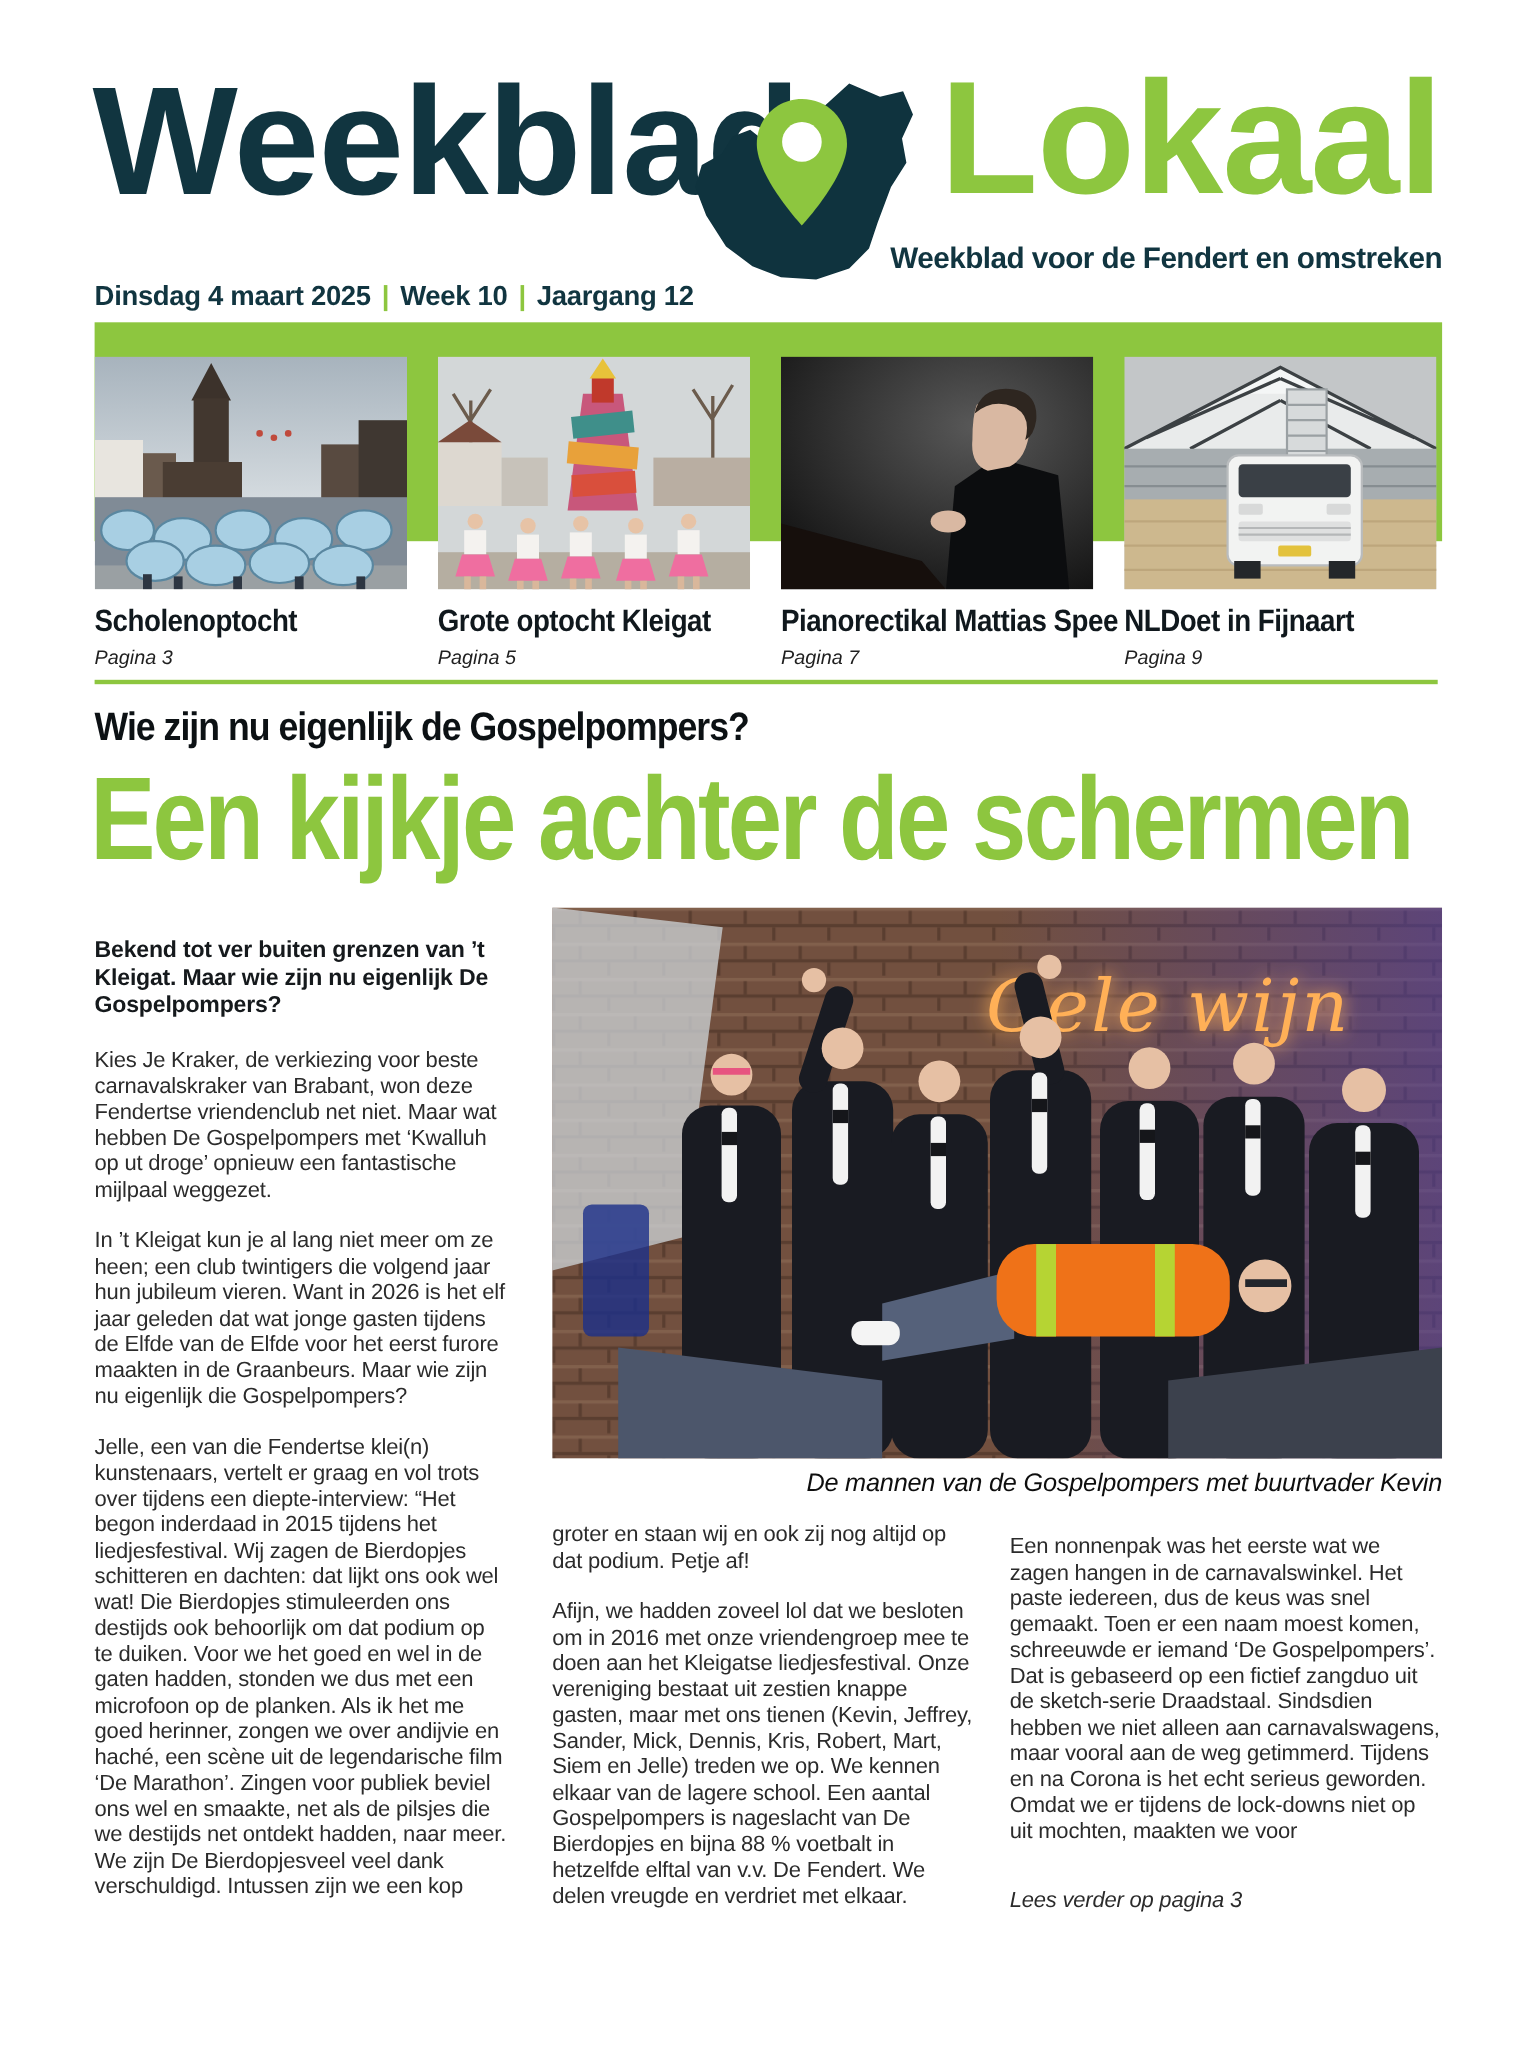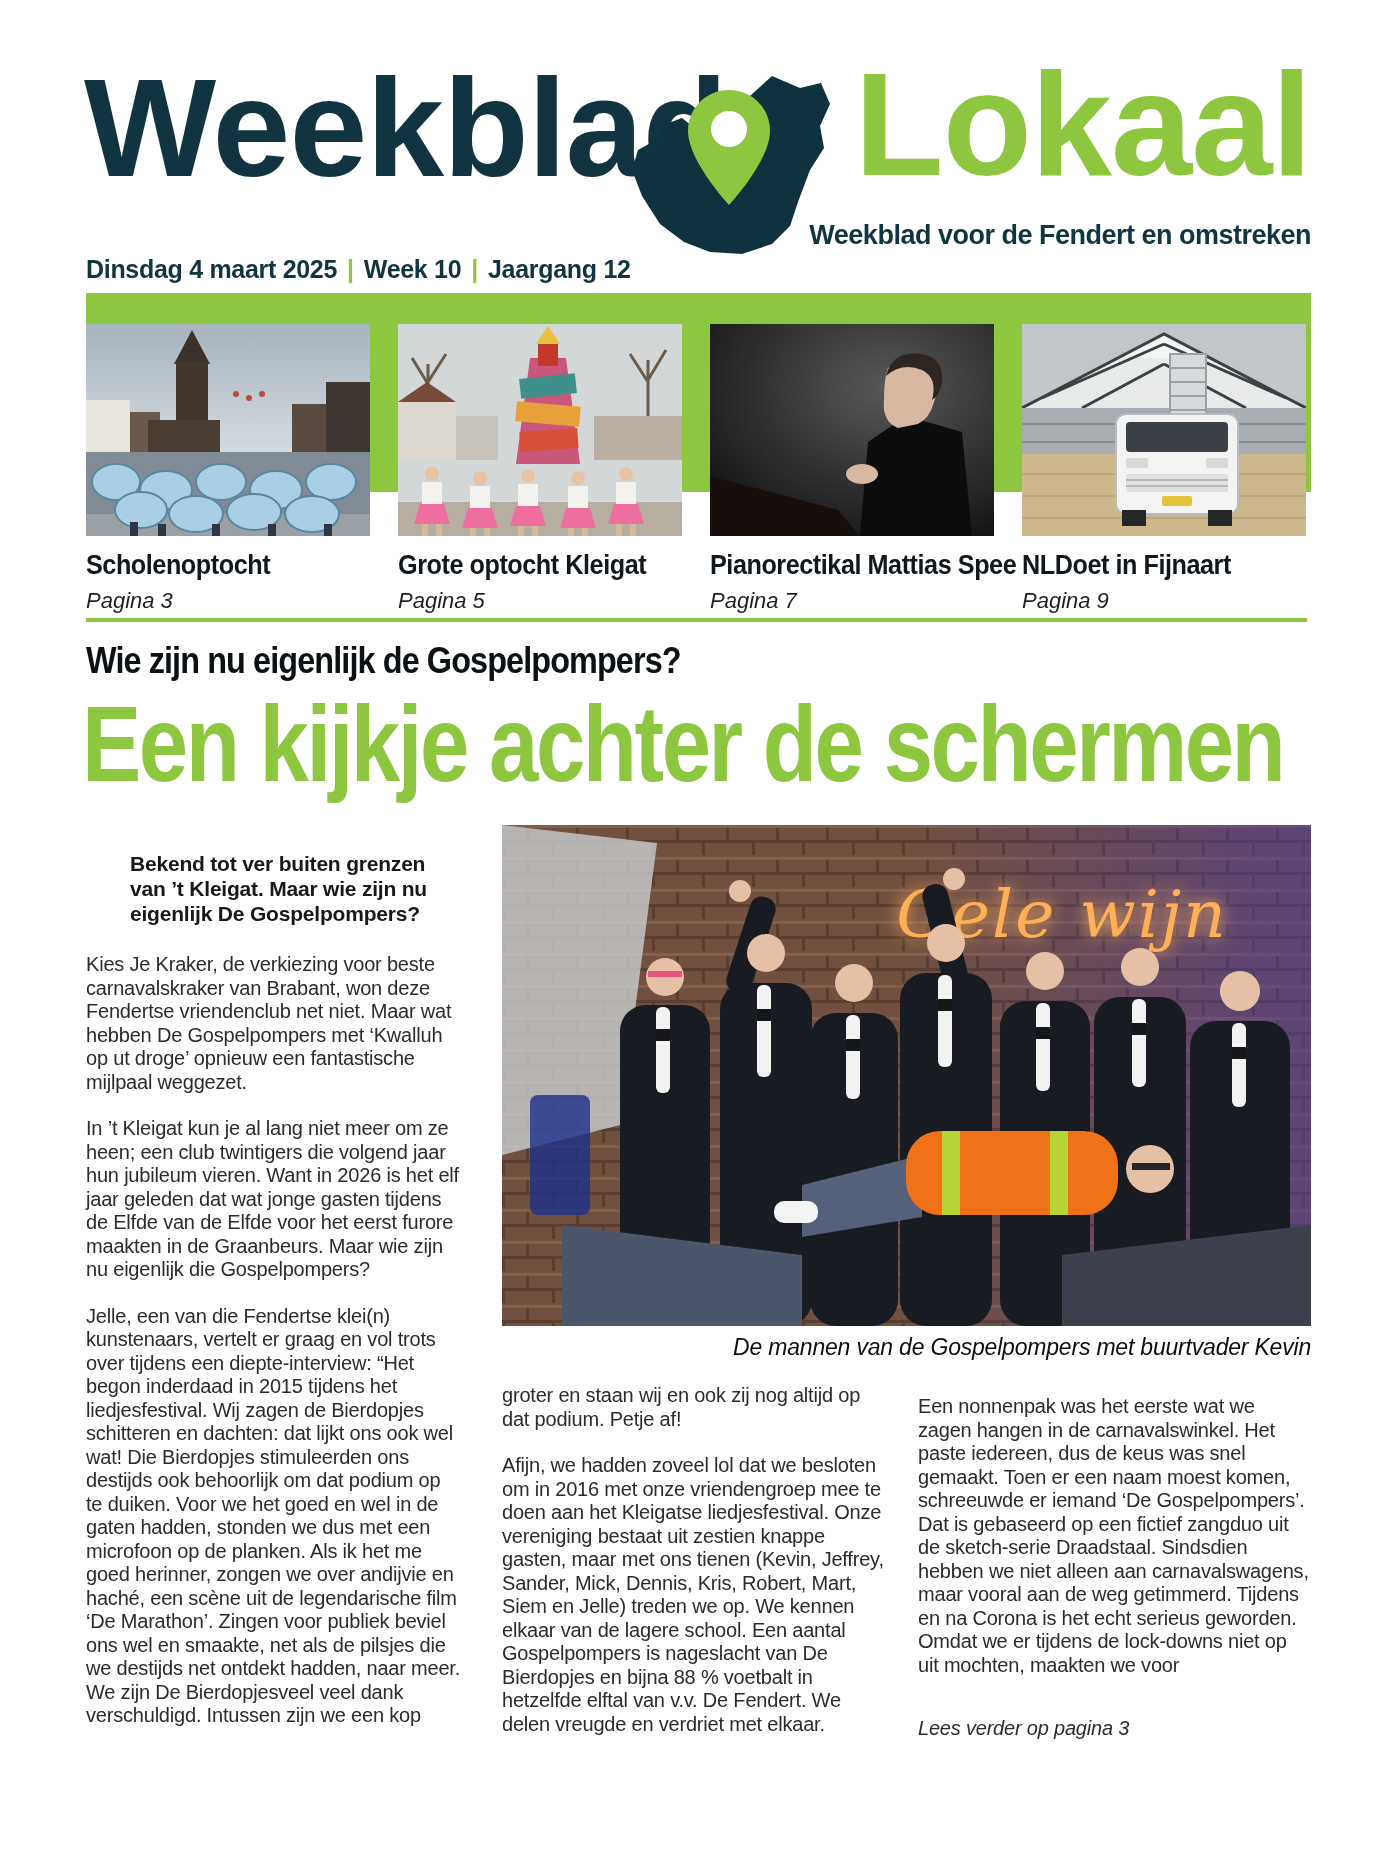--- a/index.html
+++ b/index.html
@@ -17,34 +17,34 @@
   .dateline .sep{color:#8dc63f;padding:0 10px;font-weight:700;}
 
   
   .hero-band{left:86px;top:293px;width:1225px;height:199px;background:#8dc63f;}
   .thumb{top:324px;width:284px;height:212px;overflow:hidden;}
   .thumb svg{display:block;width:100%;height:100%;}
   .t1{left:86px;} .t2{left:398px;} .t3{left:710px;} .t4{left:1022px;}
   .teaser-text{top:549px;width:320px;}
   .teaser-text h3{margin:0;font-size:28px;font-weight:700;color:#10181d;letter-spacing:-0.5px;
                   transform:scaleX(0.9);transform-origin:0 0;white-space:nowrap;}
-  .teaser-text p{margin:7px 0 0 0;font-size:22px;font-style:italic;color:#1f1f1f;}
+  .teaser-text p{margin:7px 0 0 0;font-size:18px;font-style:italic;color:#1f1f1f;}
 
   .green-rule{left:86px;top:618px;width:1221px;height:4px;background:#8dc63f;}
 
   
   .kicker{left:86px;top:640px;font-size:36px;font-weight:700;color:#0c1114;letter-spacing:-1px;
           transform:scaleX(0.9);transform-origin:0 0;white-space:nowrap;}
   .headline{left:82px;top:688px;margin:0;font-size:107px;font-weight:700;color:#8dc63f;
             letter-spacing:-3px;line-height:1.05;transform:scaleX(0.83);transform-origin:0 0;white-space:nowrap;}
 
   
   .bodycol p{margin:0 0 23px 0;font-size:20px;line-height:23.5px;color:#2b2b2b;letter-spacing:-0.2px;}
   .col-a{left:86px;top:851px;width:376px;}
-  .col-a .intro{font-size:21px;line-height:25px;font-weight:700;color:#15191c;margin-bottom:27px;margin-left:44px;}
+  .col-a .intro{font-size:21px;line-height:25px;font-weight:700;color:#15191c;margin-bottom:27px;}
   .col-b{left:502px;top:1384px;width:390px;}
   .col-c{left:918px;top:1384px;width:393px;}
   .col-c .first{margin-top:11px;}
   .continuation{font-style:italic;color:#1d1d1d;margin-top:40px !important;}
 
   
   .main-photo{left:502px;top:825px;width:809px;height:501px;margin:0;border-radius:21px;}
   .main-photo svg{display:block;width:809px;height:501px;}
   .caption{left:502px;top:1334px;width:809px;text-align:right;font-size:23px;font-style:italic;
            color:#0e0e0e;letter-spacing:-0.2px;}

